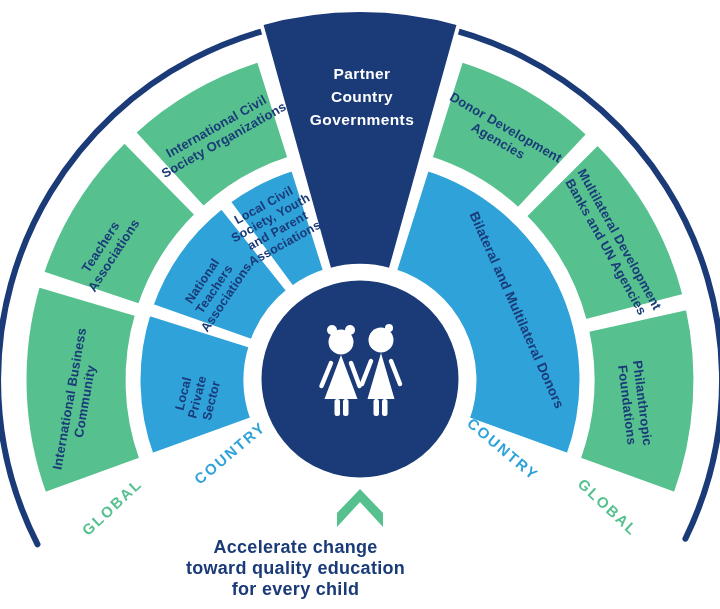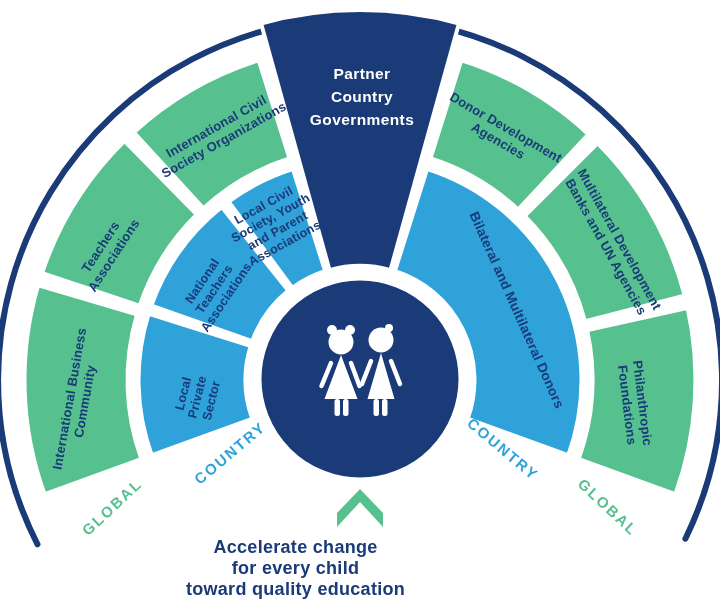--- a/index.html
+++ b/index.html
@@ -81,17 +81,17 @@
         <text transform="translate(503 449) rotate(40)" text-anchor="middle" fill="#2fa2da" font-size="15" font-weight="700" letter-spacing="2"><tspan x="0" dy="5.3">COUNTRY</tspan></text>
         <text transform="translate(112 507) rotate(-43)" text-anchor="middle" fill="#56c18f" font-size="15" font-weight="700" letter-spacing="2"><tspan x="0" dy="5.3">GLOBAL</tspan></text>
         <text transform="translate(608 507) rotate(43)" text-anchor="middle" fill="#56c18f" font-size="15" font-weight="700" letter-spacing="2"><tspan x="0" dy="5.3">GLOBAL</tspan></text>
       </g>
 
     <polygon points="360,489 383,513 383,527 360,502 337,527 337,513" fill="#56c18f"></polygon>
   </svg>
 
   <div class="tagline" style="color: rgb(26, 58, 120);">
     <div>Accelerate change</div>
+    <div>toward quality education</div>
     <div>for every child</div>
-    <div>toward quality education</div>
   </div>
 
 </div>
 
 </body></html>

